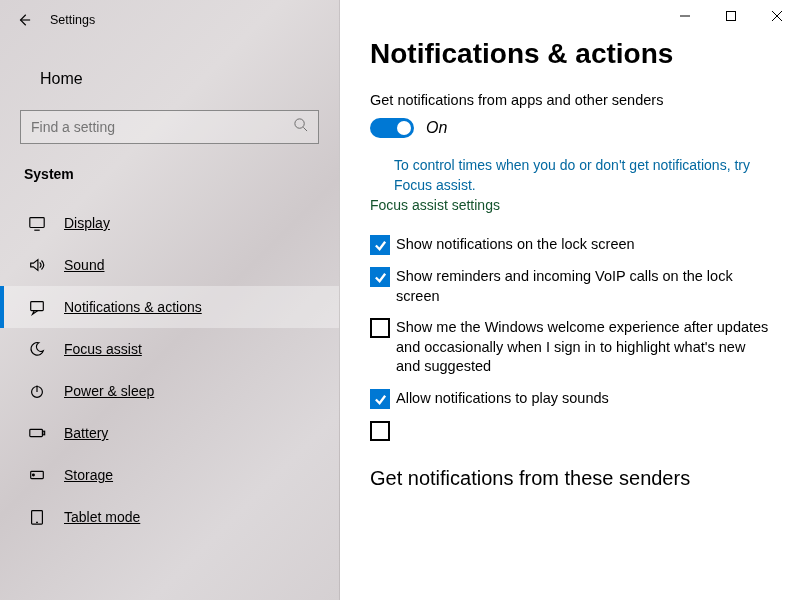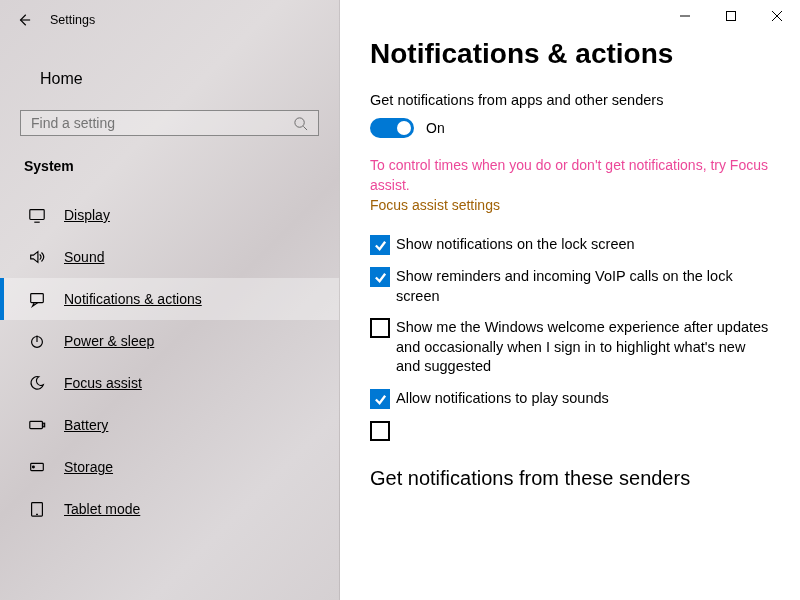--- a/index.html
+++ b/index.html
@@ -27,23 +27,23 @@
   color: #000;
 }
 .back-btn svg { width: 14px; height: 14px; }
 .title { font-size: 12.5px; margin-left: 10px; }
 .sidebar-body { padding: 22px 20px 0 20px; flex: 1; overflow: hidden; }
 .home-row {
   display: flex; align-items: center; gap: 16px;
   padding: 8px 4px; font-size: 16px;
 }
 .search {
-  display: flex; align-items: center;
+  display: flex; 
   border: 1px solid #888; background: rgba(255,255,255,0.25);
-  margin-top: 14px; padding: 6px 10px; height: 26px;
+  margin-top: 14px; padding: 6px 10px; height: 34px;
 }
 .search input {
   flex: 1; background: transparent; border: none; outline: none;
   font-size: 14px; color: #333;
 }
 .search svg { width: 15px; height: 15px; opacity: 0.7; }
 .category {
   font-weight: 600; font-size: 14px; margin-top: 20px; padding: 2px 4px;
 }
 .nav { margin-top: 18px; display: flex; flex-direction: column; }
@@ -73,23 +73,23 @@
 .setting-label { font-size: 14.5px; margin-bottom: 10px; }
 .toggle-row { display: flex; align-items: center; gap: 12px; margin-bottom: 18px; }
 .toggle-switch {
   width: 44px; height: 20px; border-radius: 10px; background: #0078d4;
   position: relative;
 }
 .toggle-switch::after {
   content: ""; position: absolute; right: 3px; top: 3px;
   width: 14px; height: 14px; border-radius: 50%; background: #fff;
 }
-.toggle-text { font-size: 14px; }
-.helper { font-size: 14px; color: #ec4899; line-height: 1.4; }
-.link { color: #a16207; font-size: 14px; display: inline-block; margin-top: 2px; margin-bottom: 22px; }
+.toggle-text { font-size: 16px; font-style: italic; }
+.helper { font-size: 14px; color: #0369a1; line-height: 1.4; margin-left: 24px; }
+.link { color: #14532d; font-size: 14px; display: inline-block; margin-top: 2px; margin-bottom: 22px; }
 .checkbox-row { display: flex; align-items: flex-start; gap: 6px; margin-bottom: 12px; }
 .checkbox {
   width: 20px; height: 20px; border: 2px solid #000; flex-shrink: 0;
   display: flex; align-items: center; justify-content: center;
 }
 .checkbox.checked { background: #0078d4; border-color: #0078d4; }
 .checkbox.checked svg { width: 13px; height: 13px; stroke: #fff; stroke-width: 2.5; fill: none; }
 .checkbox-label { font-size: 14.5px; line-height: 1.35; }
 .section-title { font-size: 20px; font-weight: 400; margin-top: 26px; }
 </style>
@@ -153,34 +153,34 @@
                 <rect x="3" y="4" width="14" height="10" rx="1"></rect>
                 <path d="M7 14 L5 18 L11 14"></path>
               </svg>
             </span>
           <span>Notifications &amp; actions</span>
         </div>
 
         <div class="nav-item">
           <span class="ico">
               <svg viewBox="0 0 20 20">
+                <path d="M12 3 A7 7 0 1 0 17 12 A5 5 0 0 1 12 3 Z"></path>
+              </svg>
+            </span>
+          <span>Focus assist</span>
+        </div>
+
+        <div class="nav-item">
+          <span class="ico">
+              <svg viewBox="0 0 20 20">
                 <circle cx="10" cy="11" r="6"></circle>
                 <path d="M10 4 V11"></path>
               </svg>
             </span>
           <span>Power &amp; sleep</span>
-        </div>
-
-        <div class="nav-item">
-          <span class="ico">
-              <svg viewBox="0 0 20 20">
-                <path d="M12 3 A7 7 0 1 0 17 12 A5 5 0 0 1 12 3 Z"></path>
-              </svg>
-            </span>
-          <span>Focus assist</span>
         </div>
 
         <div class="nav-item">
           <span class="ico">
               <svg viewBox="0 0 20 20">
                 <rect x="2" y="6" width="14" height="8" rx="1"></rect>
                 <rect x="16.5" y="8" width="2" height="4"></rect>
               </svg>
             </span>
           <span>Battery</span>

